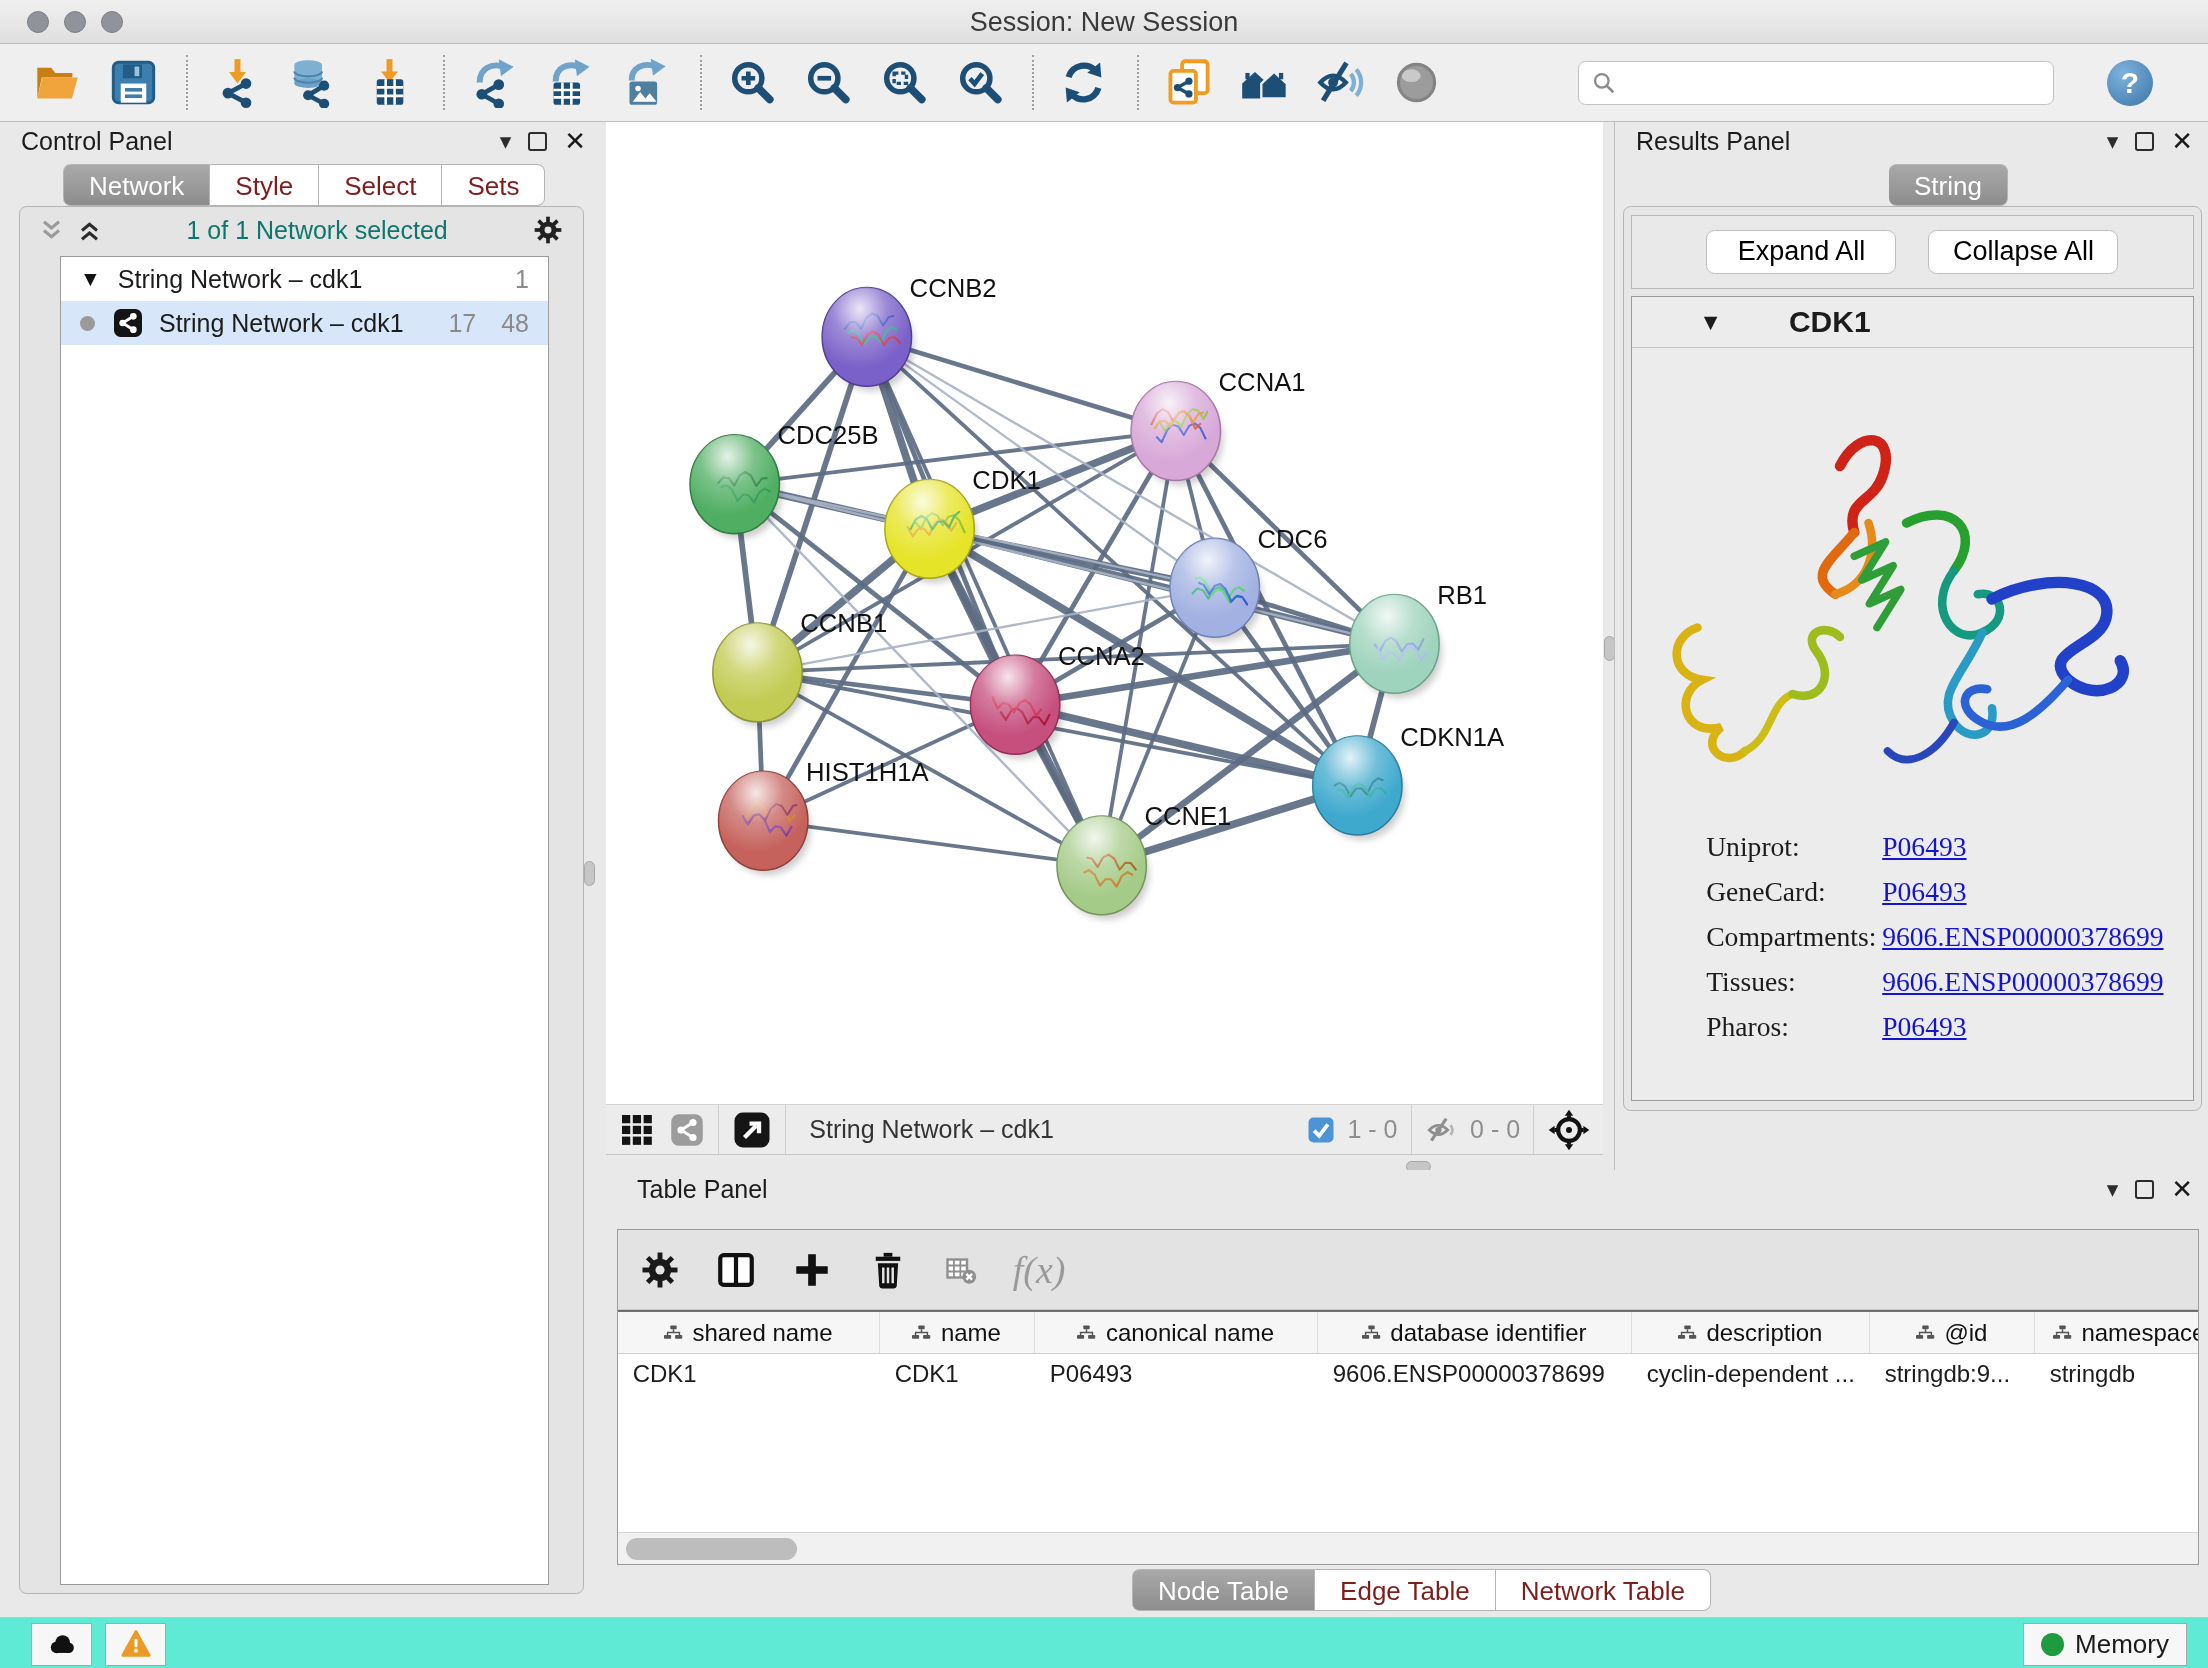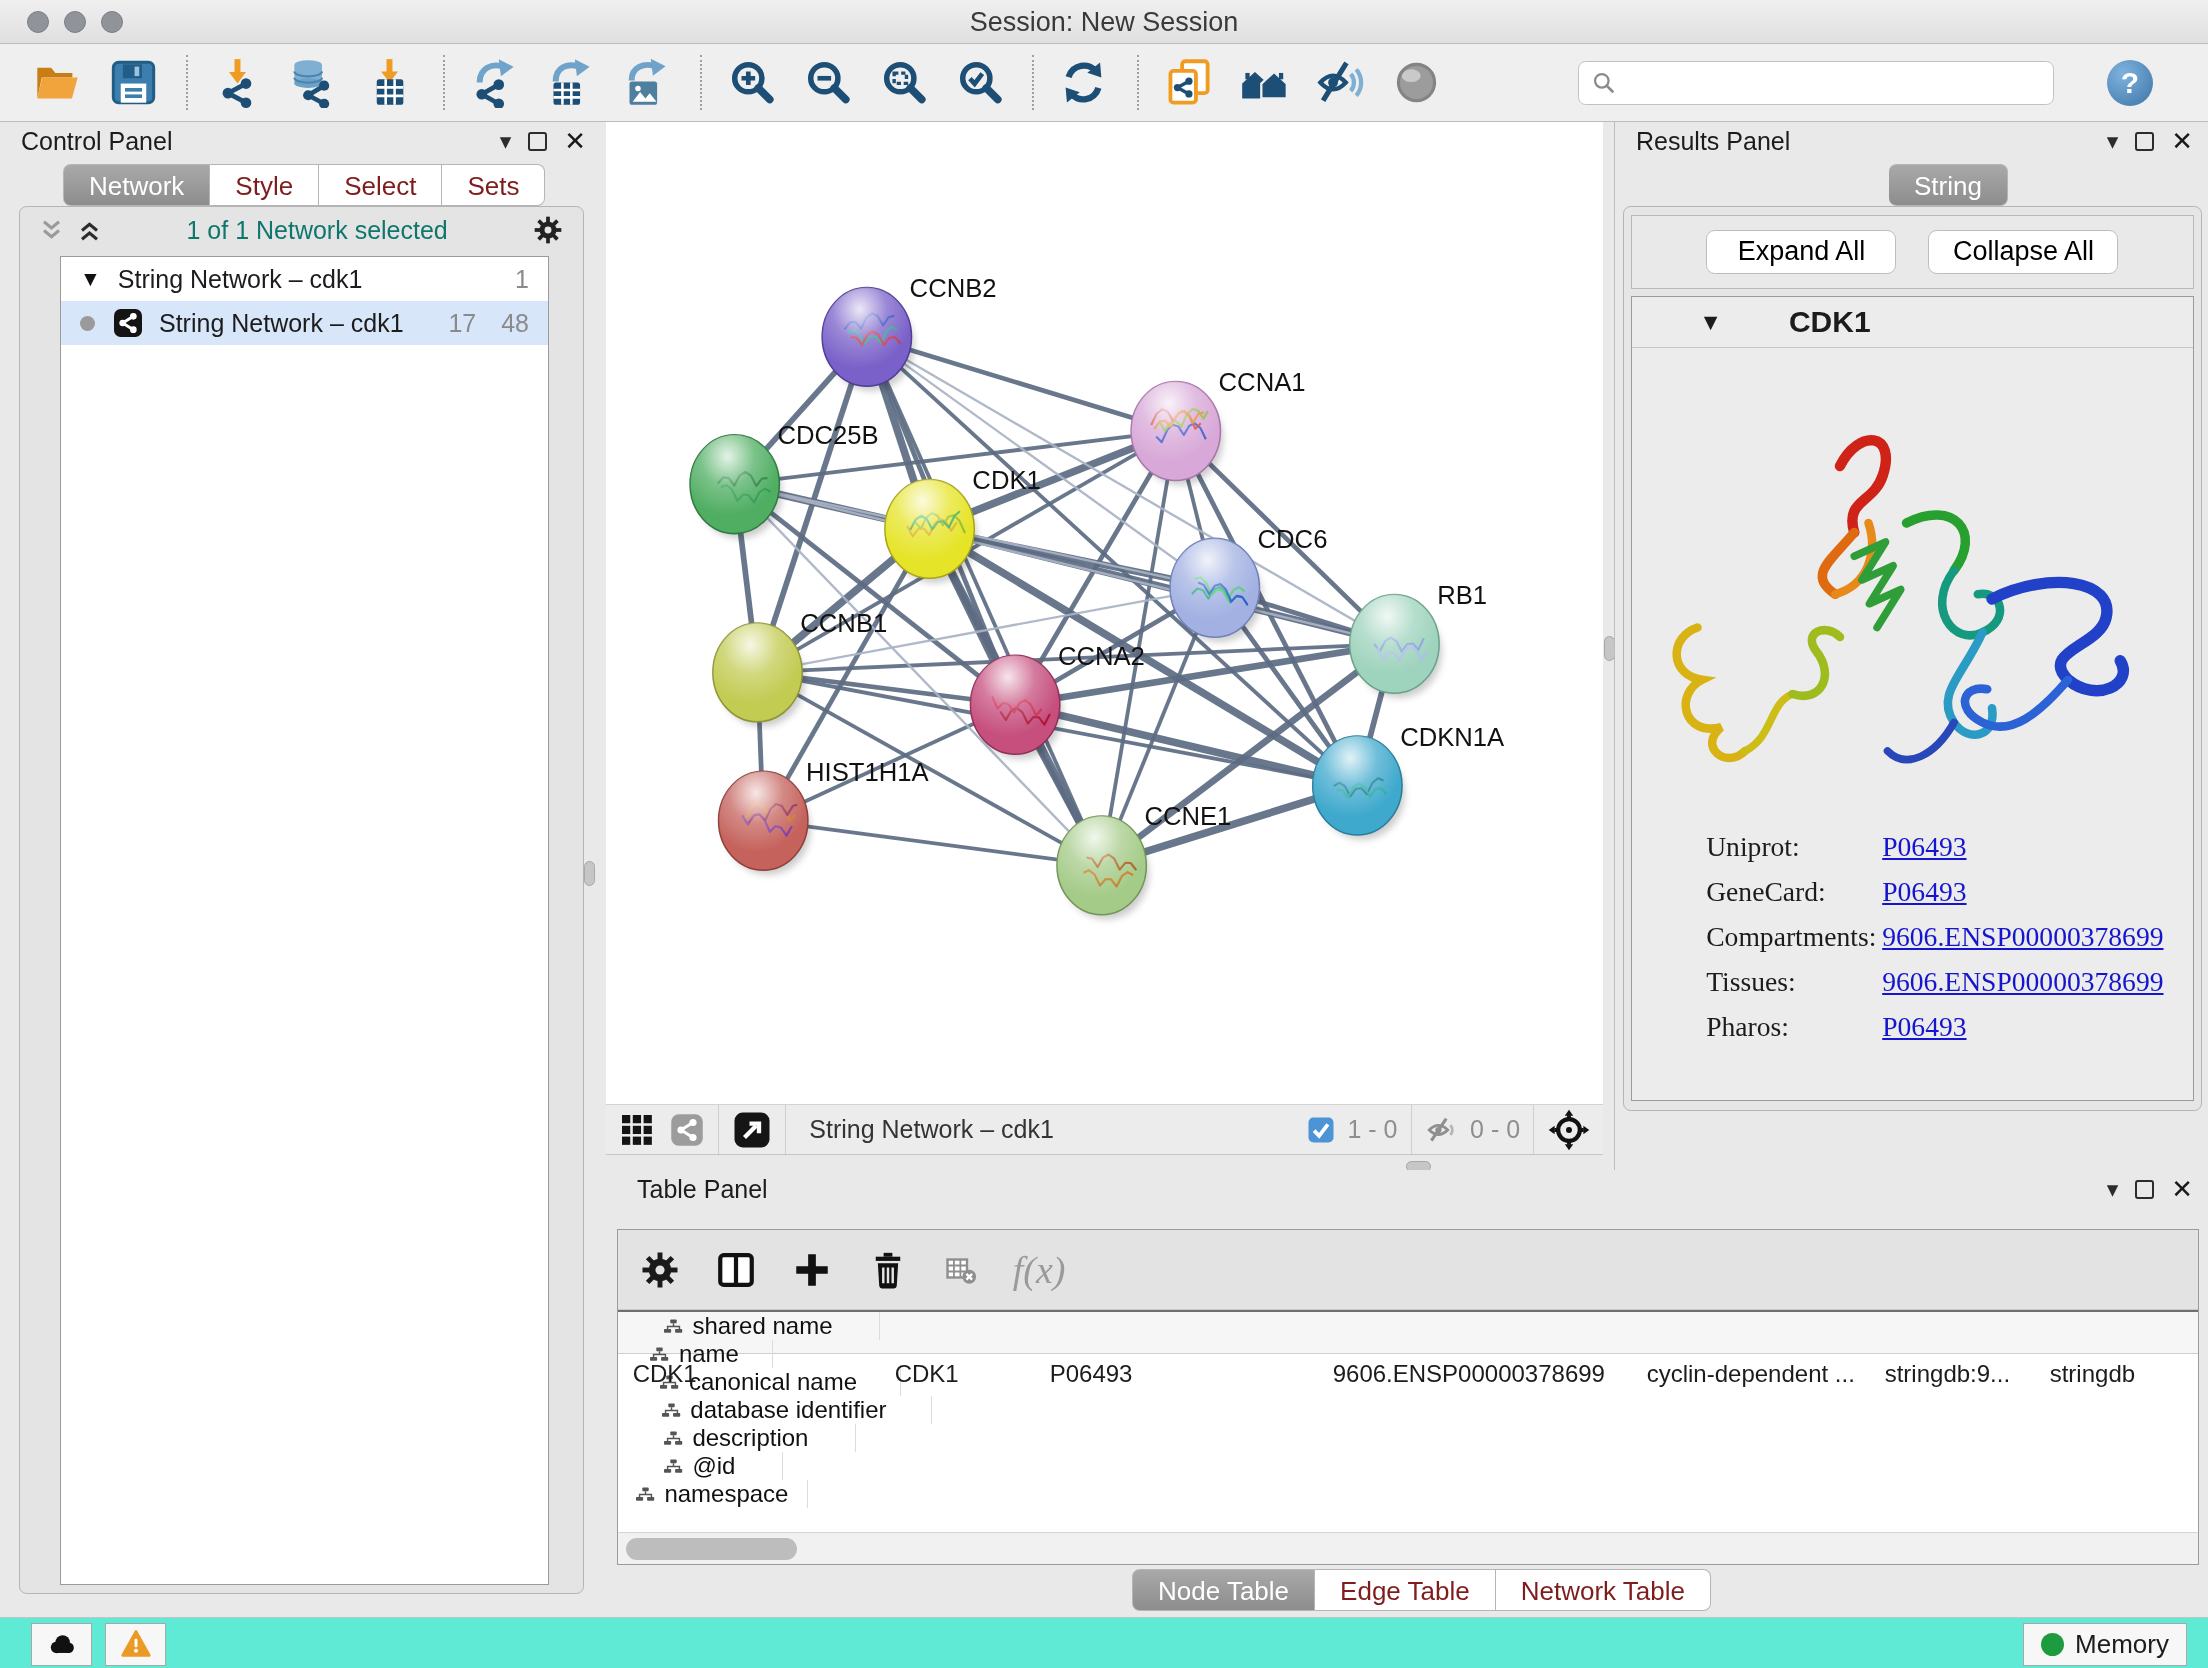--- a/index.html
+++ b/index.html
@@ -100,21 +100,21 @@
   .xl-label { width:176px; margin-left:74px; }
   .xl-value { color:#1515cf; text-decoration:underline; }
 
   
   .table-panel { position:absolute; left:610px; right:0; top:1048px; bottom:0; background:#e9e9e9; }
   .tp-box { position:absolute; left:6.7px; right:9.5px; top:59px; height:336px; border:1px solid #9b9b9b; background:#fff; overflow:hidden; }
   .tp-toolbar { height:80px; background:#e3e3e3; border-bottom:1px solid #c9c9c9; display:flex; align-items:center; padding-left:21px; gap:34px; }
   .tp-toolbar svg { width:42px; height:42px; }
   .fx { font-family:"Liberation Serif","DejaVu Serif",serif; font-style:italic; font-size:38px; color:#9a9a9a; }
   .tp-table { width:100%; border-top:2.9px solid #6f6f6f; }
-  .tp-head { display:flex; background:#f6f6f6; height:42px; border-bottom:1px solid #cfcfcf;flex-direction:column; }
+  .tp-head { display:flex; background:#f6f6f6; height:42px; border-bottom:1px solid #cfcfcf; }
   .tp-head .cell { display:flex; align-items:center; justify-content:center; gap:9.5px; font-size:24px; color:#111;
     border-right:1px solid #dcdcdc; overflow:hidden; white-space:nowrap; flex:none; }
   .tp-head svg { width:19px; height:15px; flex:none; }
   .tp-row { display:flex; height:40px; }
   .tp-row .cell { display:flex; align-items:center; padding-left:15px; font-size:24px; overflow:hidden; white-space:nowrap; flex:none; }
   .tp-scroll { position:absolute; left:0; right:0; bottom:0; height:32px; background:#f1f1f1; border-top:1px solid #d4d4d4; }
   .tp-thumb { position:absolute; left:8.6px; top:4.8px; width:171px; height:22px; border-radius:11.4px; background:#bdbdbd; }
   .bottom-tabs { position:absolute; left:522px; top:399px; display:flex; }
 
   

